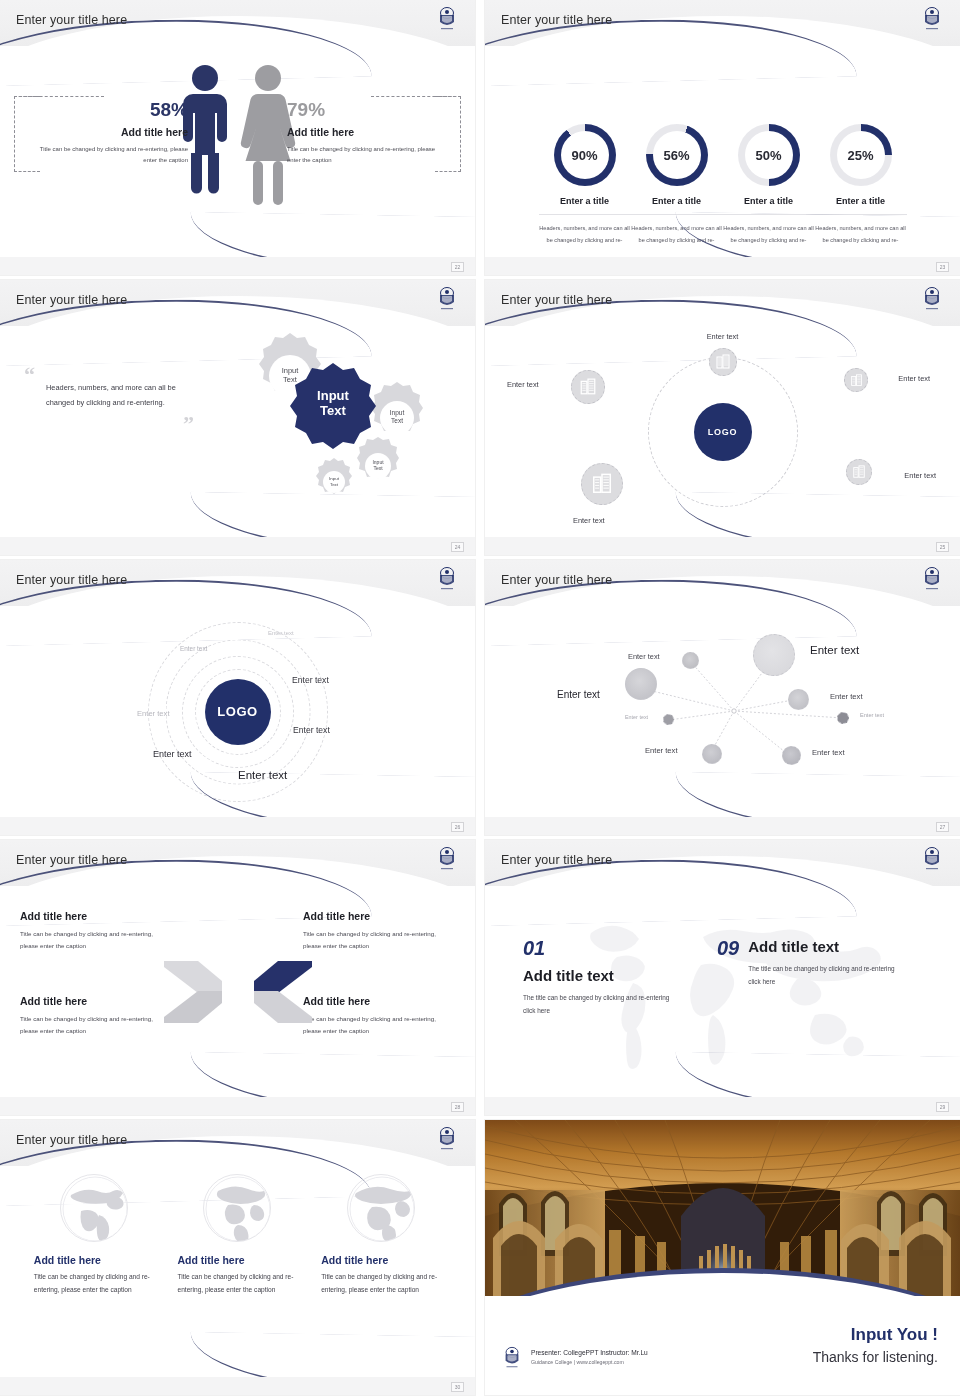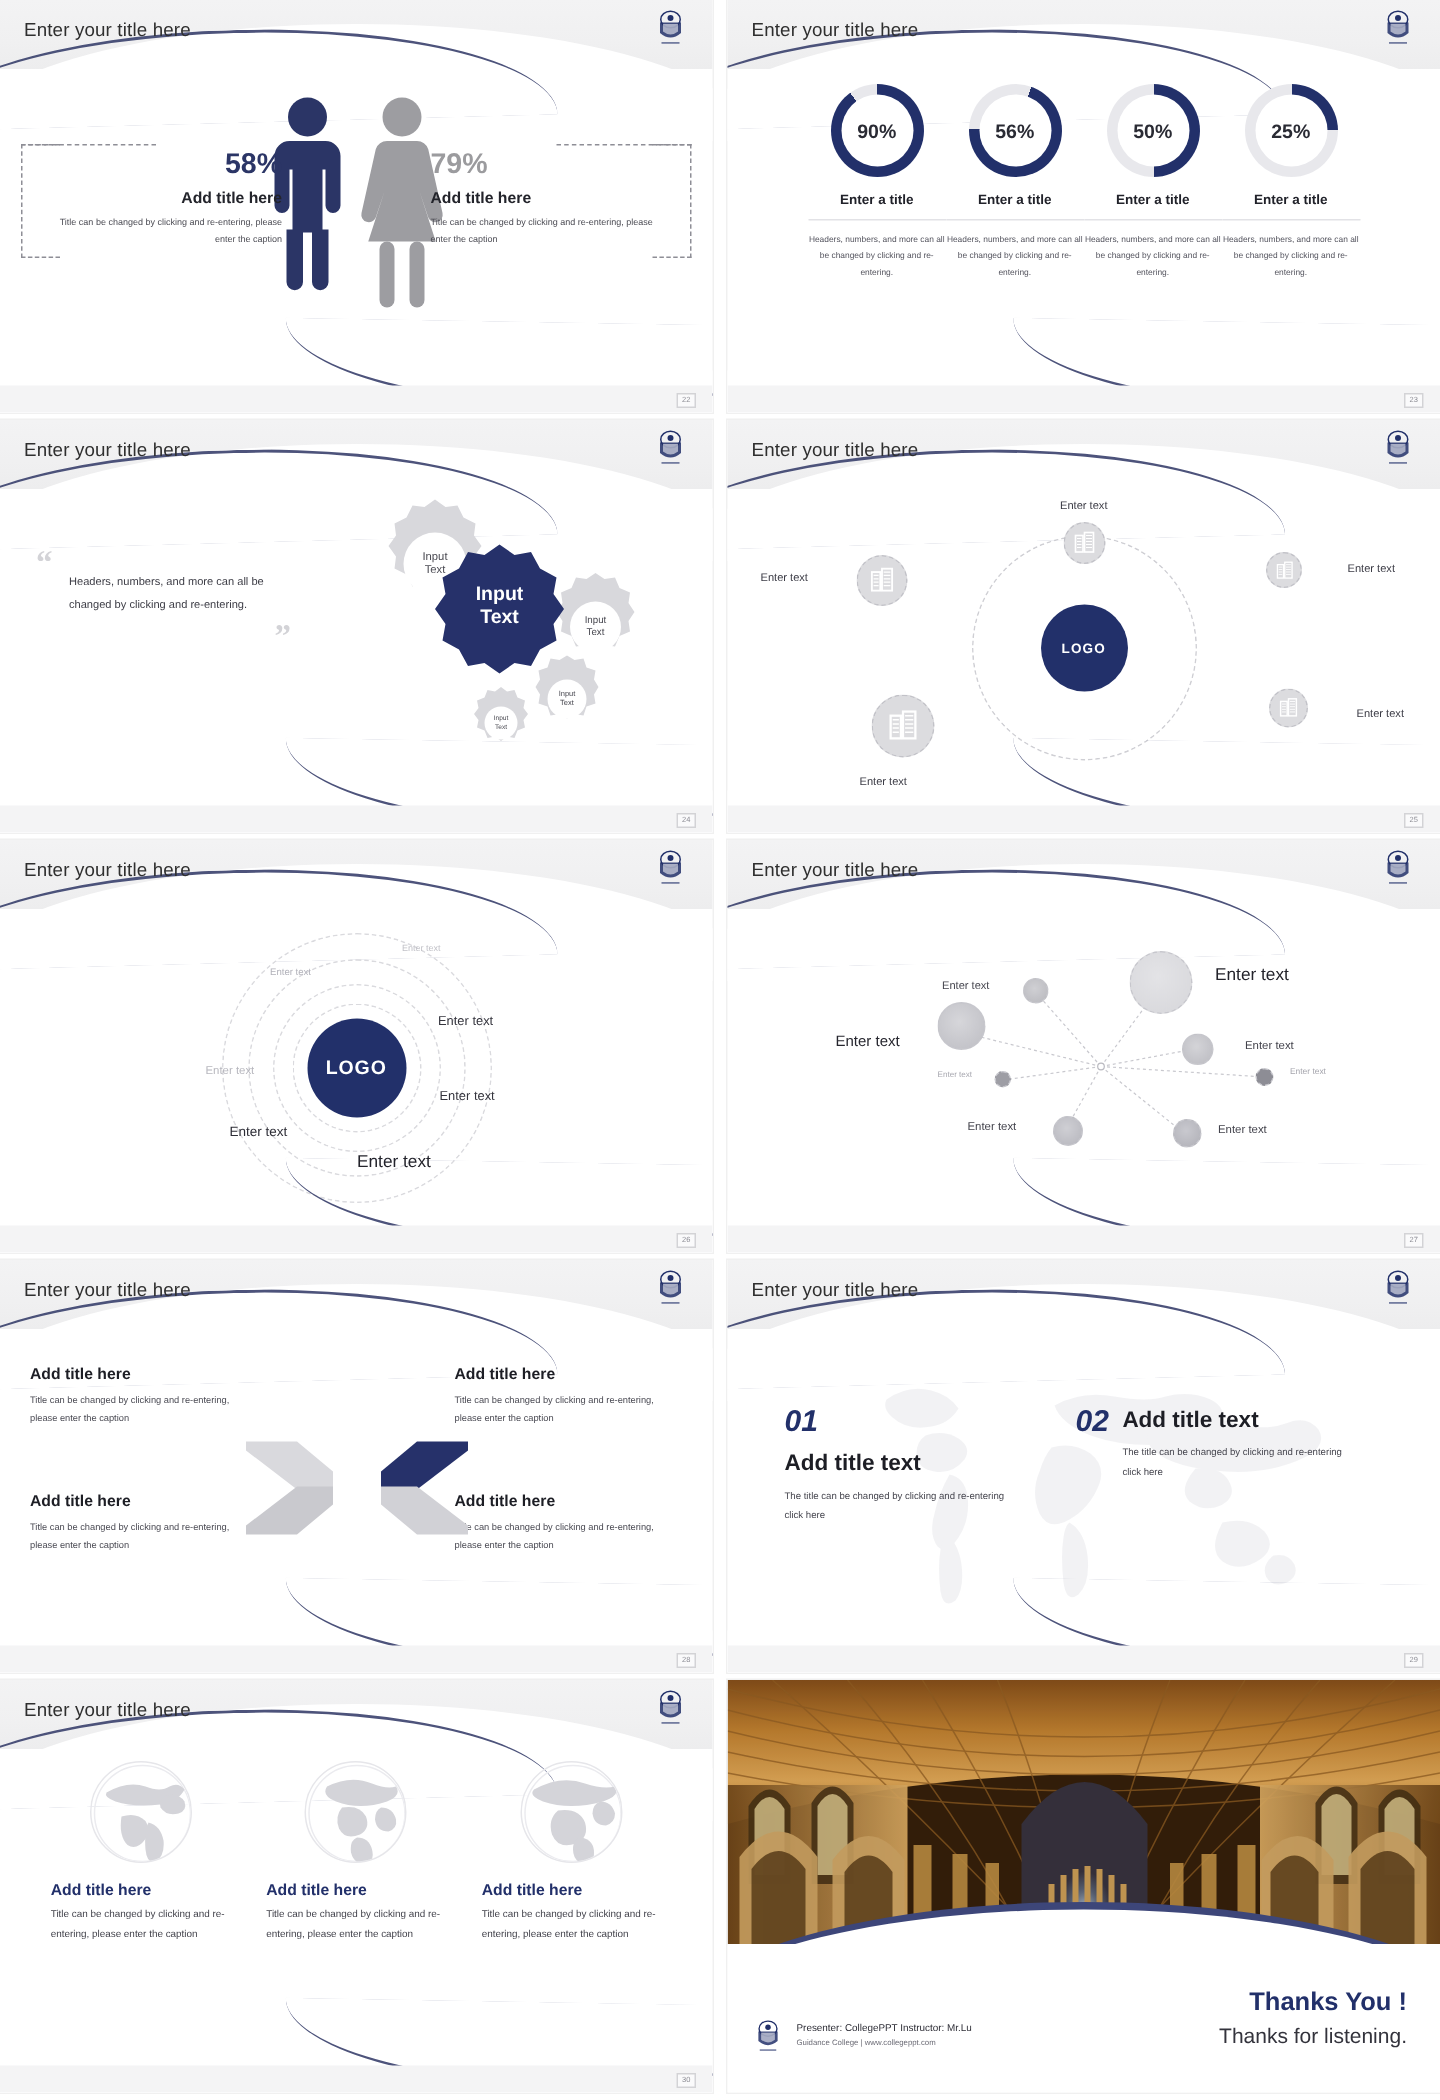--- a/index.html
+++ b/index.html
@@ -92,21 +92,21 @@
   .s1-sub { font-size: 10.5px; font-weight: 700; color: #23242b; margin-top: 7px; }
   .s1-body { font-size: 6px; color: #4d4d55; line-height: 1.85; margin-top: 6px; }
   .s1-brk { position: absolute; top: 50px; width: 26px; height: 76px; }
   .s1-brk.l { left: 14px; border-left: 1px dashed #8e8e96; border-top: 1px dashed #8e8e96; border-bottom: 1px dashed #8e8e96; }
   .s1-brk.r { right: 14px; border-right: 1px dashed #8e8e96; border-top: 1px dashed #8e8e96; border-bottom: 1px dashed #8e8e96; }
   .s1-dash-l { position: absolute; top: 50px; left: 14px; width: 90px; border-top: 1px dashed #8e8e96; }
   .s1-dash-r { position: absolute; top: 50px; right: 14px; width: 90px; border-top: 1px dashed #8e8e96; }
 
   
   .s2-row { position: absolute; inset: 0; display: flex; justify-content: center;
-            gap: 0; padding: 10px 22px 0; }
+            gap: 0; padding: 10px 22px 0; align-items: flex-end; }
   .s2-card { width: 92px; text-align: center; }
   .s2-ring { width: 62px; height: 62px; margin: 0 auto; border-radius: 50%;
              display: flex; align-items: center; justify-content: center; position: relative; }
   .s2-ring::after { content:""; position:absolute; inset:7px; background:#fff; border-radius:50%; }
   .s2-ringval { position: relative; z-index: 2; font-size: 13px; font-weight: 700; color: #2a2b34; }
   .s2-t { font-size: 9px; font-weight: 700; color: #21222a; margin-top: 10px;
           padding-bottom: 8px; border-bottom: 1px solid #e2e2e6; }
   .s2-b { font-size: 5.6px; color: #55555f; line-height: 2.0; margin-top: 8px; }
 
   
@@ -593,21 +593,21 @@
       </svg>
 
       <div class="s8-item" style="left:38px;flex-direction:column;">
         <div class="s8-num">01</div>
         <div>
           <div class="s8-h">Add title text</div>
           <div class="s8-p" style="width:150px;">The title can be changed by clicking and re-entering click here</div>
         </div>
       </div>
       <div class="s8-item" style="left:232px;">
-        <div class="s8-num">02</div>
+        <div class="s8-num">09</div>
         <div>
           <div class="s8-h">Add title text</div>
           <div class="s8-p" style="width:150px;">The title can be changed by clicking and re-entering click here</div>
         </div>
       </div>
     </div>
     <div class="btm-curve"></div>
     <div class="sw-bot"></div>
     <div class="btm-band"></div>
     <div class="pagenum">29</div>
@@ -781,19 +781,19 @@
           <circle cx="12" cy="7" r="2" fill="#22306a"></circle>
             <rect x="6" y="23" width="12" height="1.2" fill="#22306a" opacity=".6"></rect>
         </svg>
         <div>
           <div class="s10-p1">Presenter: CollegePPT   Instructor: Mr.Lu</div>
           <div class="s10-p2">Guidance College  |  www.collegeppt.com</div>
         </div>
       </div>
 
       <div class="s10-thanks">
-        <div class="s10-tbig">Thanks You !</div>
+        <div class="s10-tbig">Input You !</div>
         <div class="s10-tsm">Thanks for listening.</div>
       </div>
     </div>
   </div>
 
 </div>
 
 </body></html>

